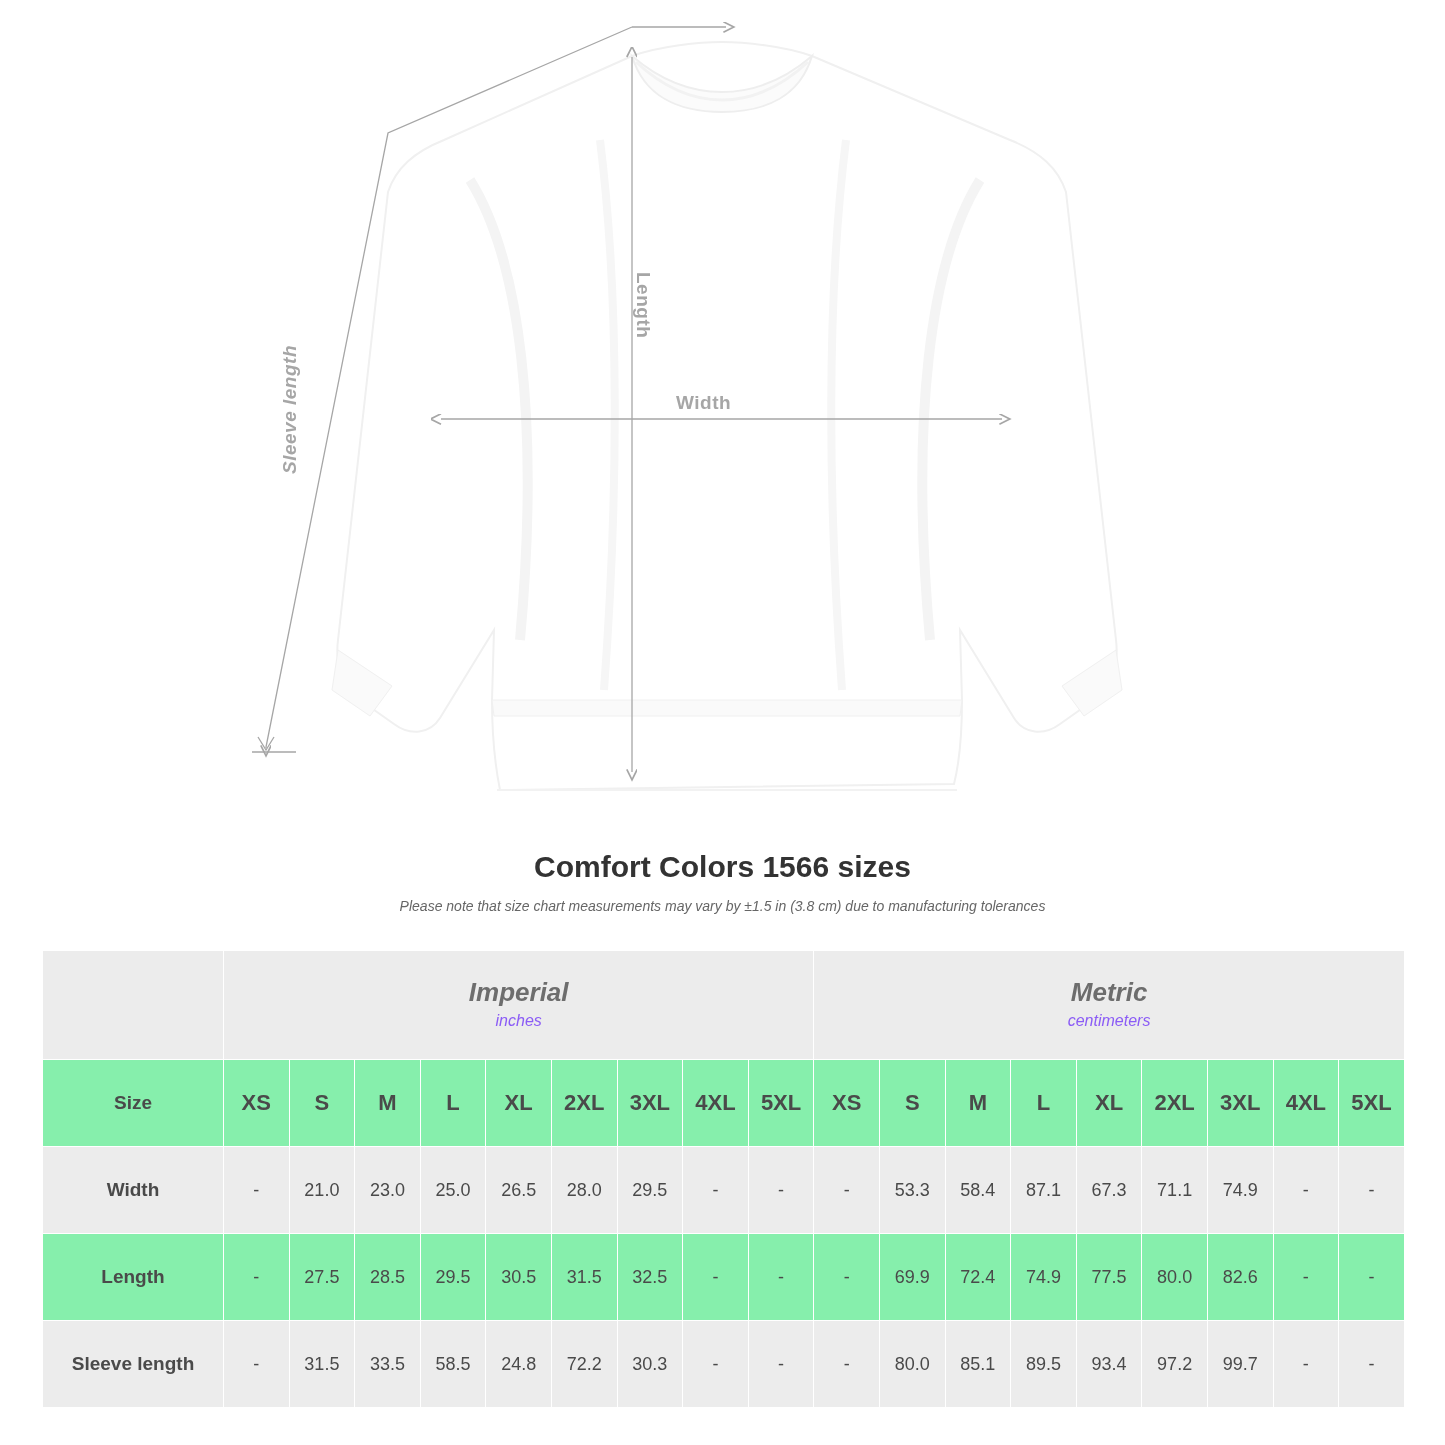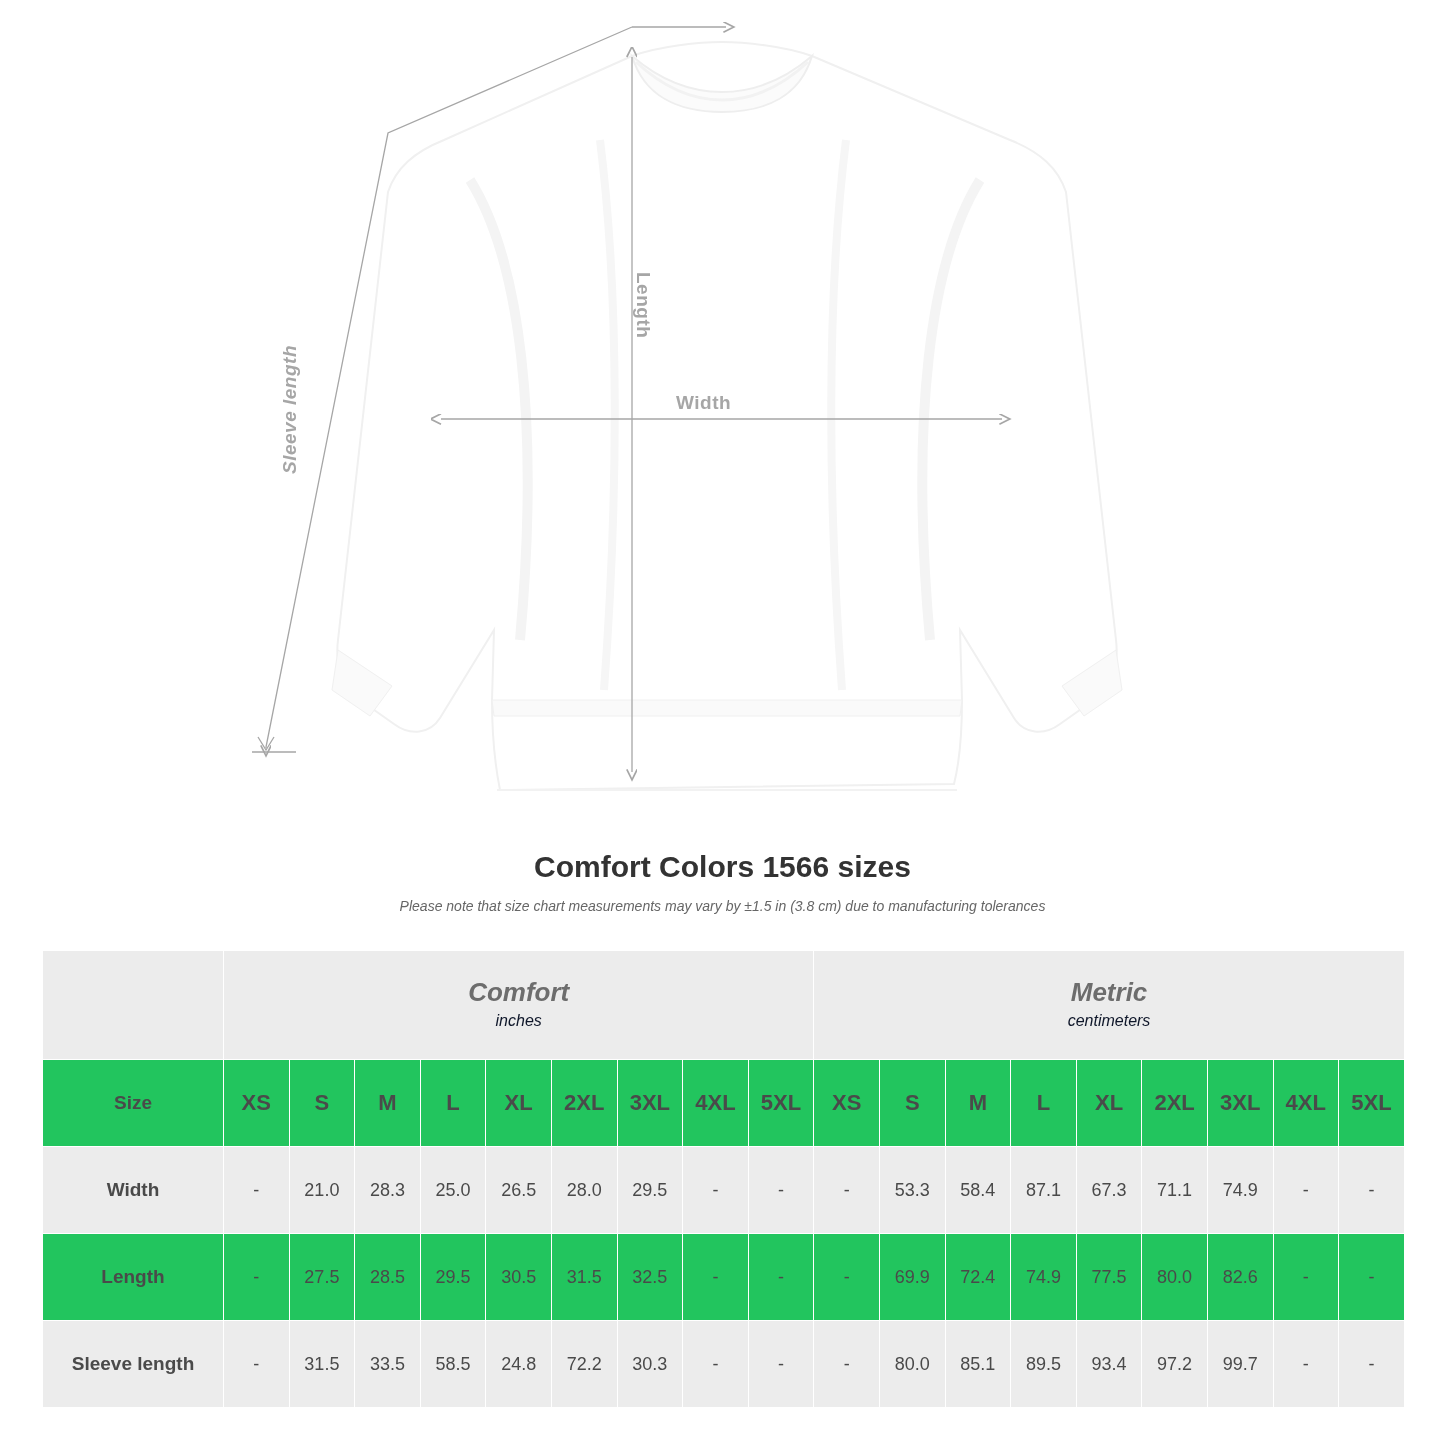--- a/index.html
+++ b/index.html
@@ -101,21 +101,21 @@
   .unit-name {
     font-size: 26px;
     font-style: italic;
     font-weight: bold;
     color: #6d6d6d;
     line-height: 1.25;
   }
   .unit-sub {
     font-size: 16px;
     font-style: italic;
-    color: #0f172a;
+    color: #8b5cf6;
     line-height: 1.6;
   }
   tr.head-row td {
     height: 84px;
     background: #ffffff;
     font-weight: bold;
     font-size: 22px;
     color: #4a4a4a;
   }
   tr.head-row td.rowhead {
@@ -126,21 +126,21 @@
   }
   tr.data-row td.rowhead {
     font-weight: bold;
     font-size: 19px;
     color: #4a4a4a;
   }
   tr.shaded td {
     background: #ececec;
   }
   tr.plain td {
-    background: #22c55e;
+    background: #86efac;
   }
   col.c-rowhead { width: 181px; }
   col.c-val { width: 65.6px; }
 </style>
 </head>
 <body>
 
 <div class="page">
 
   <div class="illustration">
@@ -240,21 +240,21 @@
           <col class="c-val">
         <col class="c-val">
           <col class="c-val">
           <col class="c-val">
           <col class="c-val">
       </colgroup>
       <tbody>
         <tr class="unit-row">
           <td></td>
           <td colspan="9">
-            <div class="unit-name">Comfort</div>
+            <div class="unit-name">Imperial</div>
             <div class="unit-sub">inches</div>
           </td>
           <td colspan="9">
             <div class="unit-name">Metric</div>
             <div class="unit-sub">centimeters</div>
           </td>
         </tr>
 
         <tr class="head-row plain">
           <td class="rowhead">Size</td>
@@ -275,21 +275,21 @@
           <td>2XL</td>
           <td>3XL</td>
           <td>4XL</td>
           <td>5XL</td>
         </tr>
 
         <tr class="data-row shaded">
           <td class="rowhead">Width</td>
           <td>-</td>
           <td>21.0</td>
-          <td>28.3</td>
+          <td>23.0</td>
           <td>25.0</td>
           <td>26.5</td>
           <td>28.0</td>
           <td>29.5</td>
           <td>-</td>
           <td>-</td>
           <td>-</td>
           <td>53.3</td>
           <td>58.4</td>
           <td>87.1</td>

